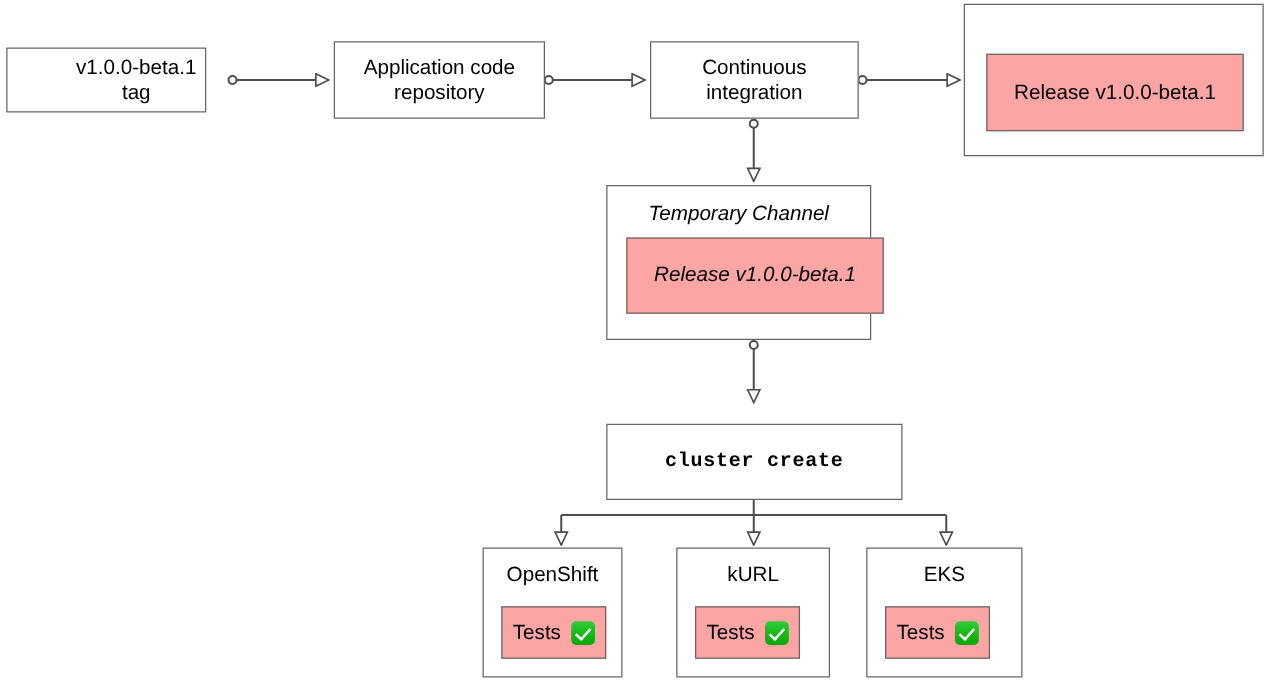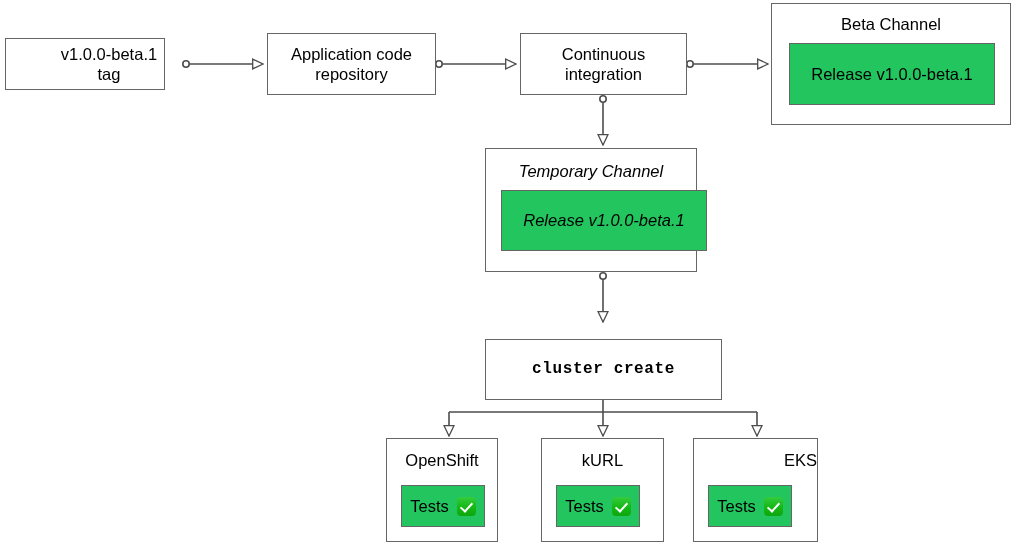--- a/index.html
+++ b/index.html
@@ -49,21 +49,21 @@
     left: 0;
     right: 0;
     text-align: center;
     font-size: 16.5px;
     color: #000000;
   }
   .inner-box {
     position: absolute;
     box-sizing: border-box;
     border: 1.6px solid #666666;
-    background: #22c55e;
+    background: #fca5a5;
     display: flex;
     align-items: center;
     justify-content: center;
     text-align: center;
     font-size: 16.5px;
     color: #000000;
   }
   .mono {
     font-family: "Liberation Mono", "DejaVu Sans Mono", monospace;
     font-weight: bold;
@@ -142,21 +142,20 @@
 
   <div class="node" style="left:520px; top:33px; width:167px; height:62px; padding:0 10px;">
     <span>Continuous integration</span>
   </div>
 
   <div class="node" style="left:267px; top:33px; width:169px; height:62px; padding:0 12px;">
     <span>Application code repository</span>
   </div>
 
   <div class="node container" style="left:771px; top:3px; width:240px; height:122px;">
-    <div class="container-title" style="top:10px;">Beta Channel</div>
     <div class="inner-box" style="left:17px; top:39px; width:206px; height:62px;">
       <span>Release v1.0.0-beta.1</span>
     </div>
   </div>
 
   <div class="node container" style="left:485px; top:148px; width:212px; height:124px;font-style:italic;">
     <div class="container-title" style="top:12px;">Temporary Channel</div>
     <div class="inner-box" style="left:15px; top:41px; width:206px; height:61px;">
       <span>Release v1.0.0-beta.1</span>
     </div>
@@ -180,21 +179,21 @@
     <div class="container-title" style="top:11px;">kURL</div>
     <div class="inner-box" style="left:14px; top:46px; width:84px; height:42px;">
       <span class="tests-row">
         <span>Tests</span>
         <span class="check-badge"></span>
       </span>
     </div>
   </div>
 
   <div class="node container" style="left:693px; top:438px; width:125px; height:104px;">
-    <div class="container-title" style="top:11px;text-align:right;">EKS</div>
+    <div class="container-title" style="top:11px;">EKS</div>
     <div class="inner-box" style="left:14px; top:46px; width:84px; height:42px;">
       <span class="tests-row">
         <span>Tests</span>
         <span class="check-badge"></span>
       </span>
     </div>
   </div>
 
 </div>
 

